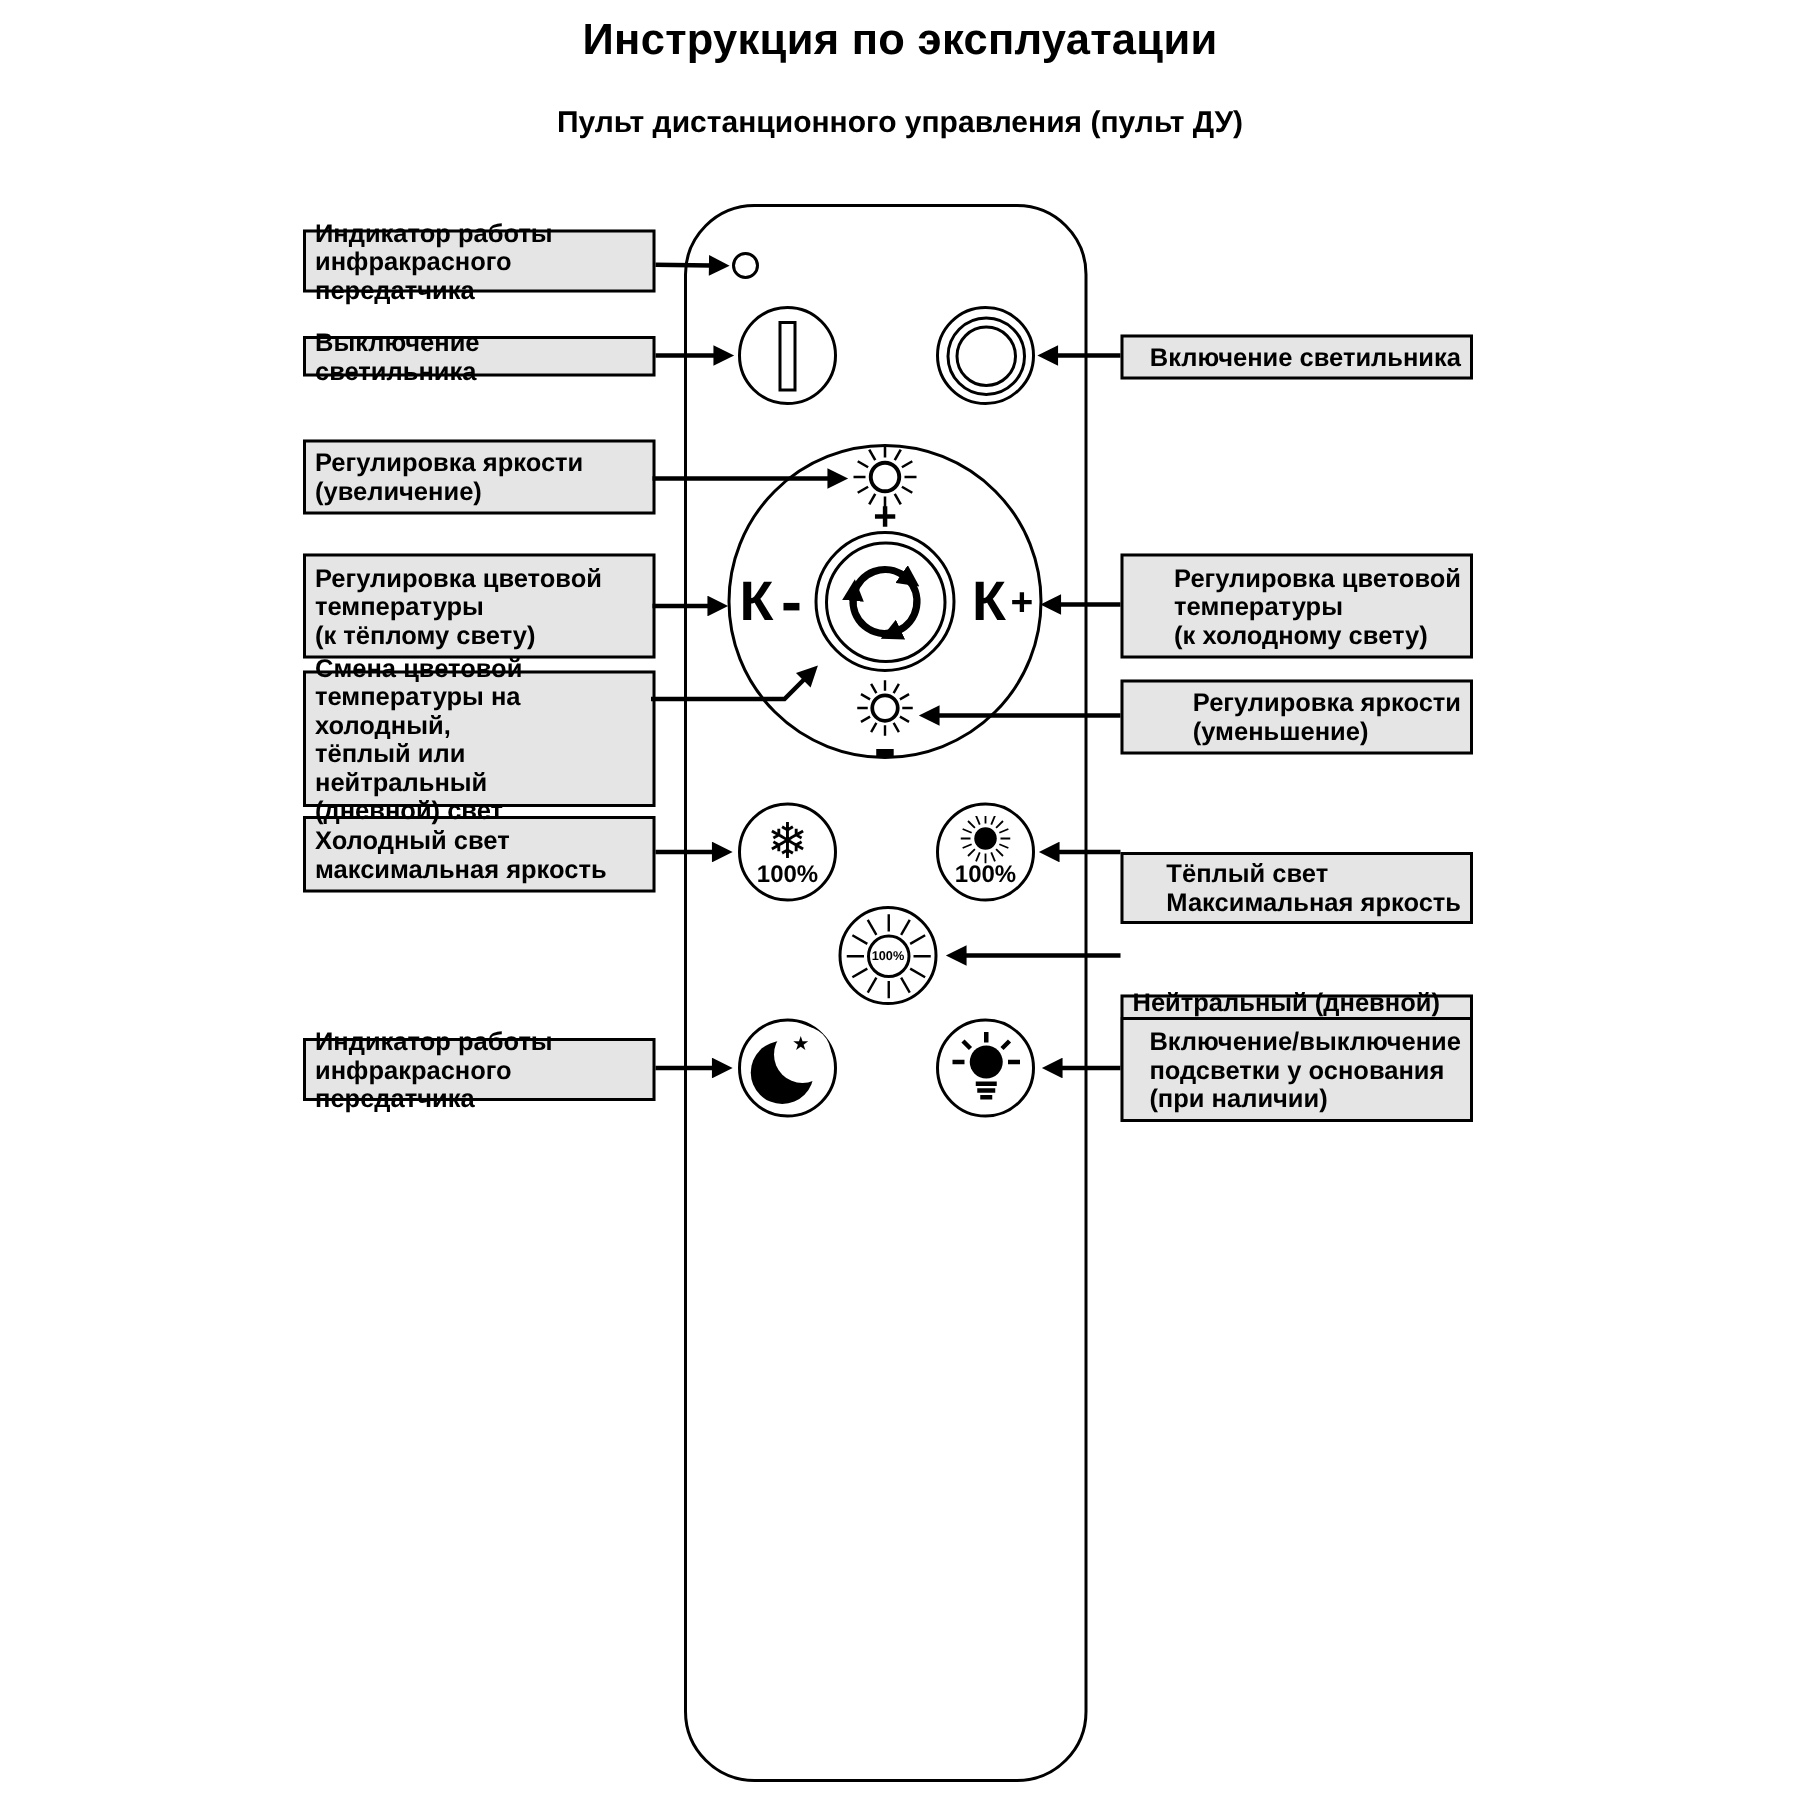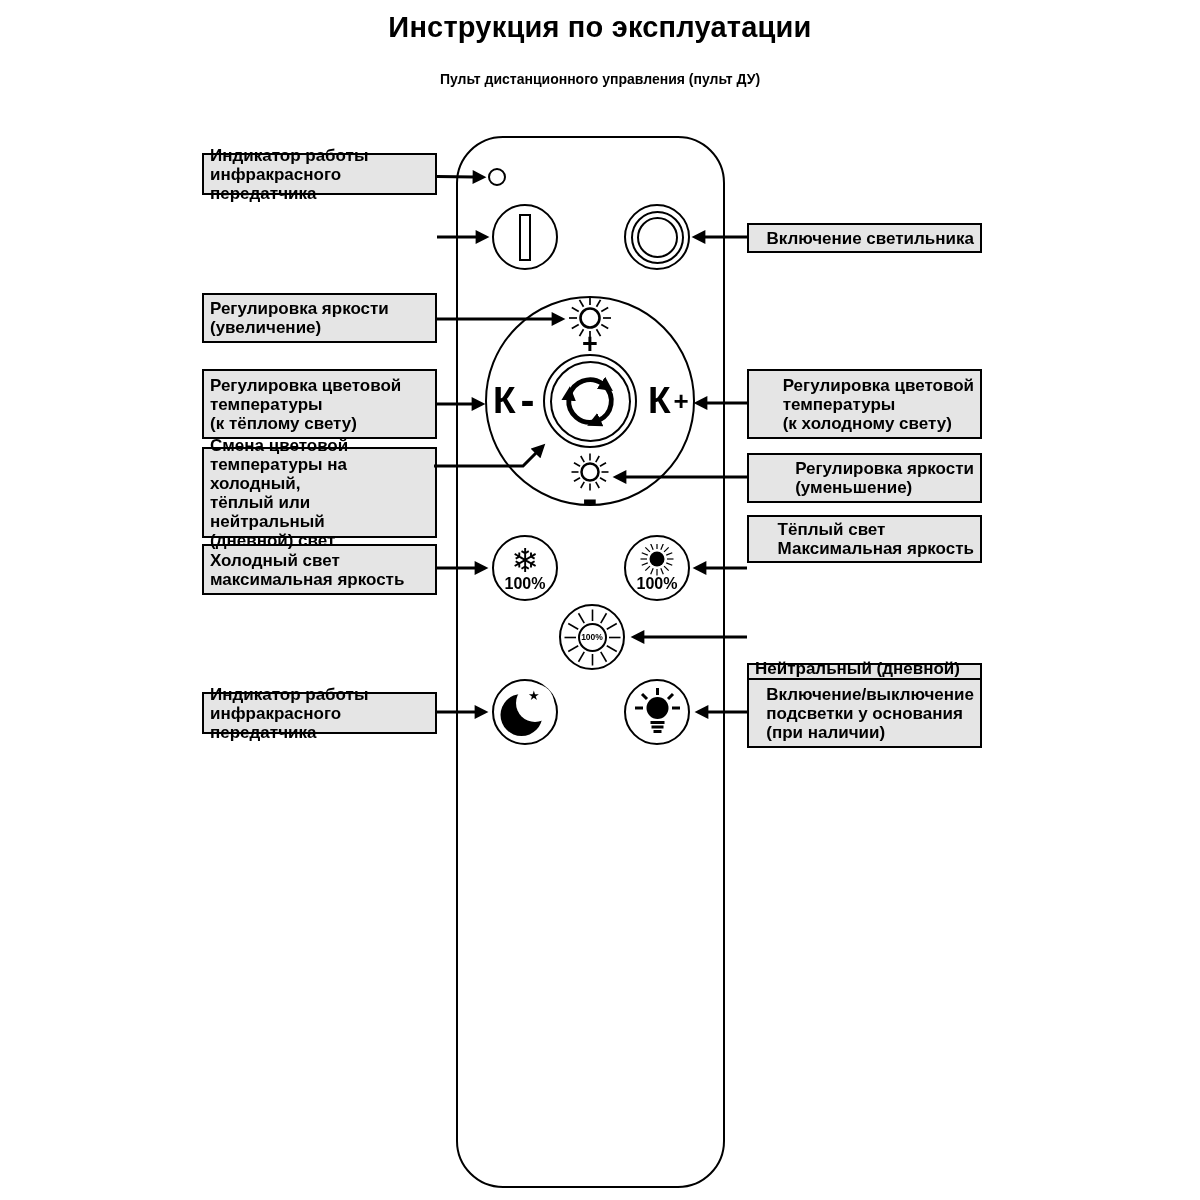--- a/index.html
+++ b/index.html
@@ -3,21 +3,21 @@
 <meta charset="utf-8">
 <style>
   html,body{margin:0;padding:0;background:#fff;}
   .canvas{
     position:relative;width:1200px;height:1200px;background:#fff;overflow:hidden;
     font-family:"Liberation Sans","DejaVu Sans",sans-serif;color:#000;
   }
   .title{position:absolute;left:0;top:11px;width:1200px;text-align:center;
     font-size:29px;font-weight:bold;letter-spacing:.2px;}
   .subtitle{position:absolute;left:0;top:71px;width:1200px;text-align:center;
-    font-size:14px;font-weight:bold;}
+    font-size:20px;font-weight:bold;}
   .remote{position:absolute;left:456px;top:136px;width:269px;height:1052px;
     border:2.5px solid #000;border-radius:47px;box-sizing:border-box;background:#fff;}
   .conn{position:absolute;left:0;top:0;pointer-events:none;}
   .co{position:absolute;box-sizing:border-box;border:2.5px solid #000;background:#e5e5e5;
     display:flex;align-items:center;padding:1px 6px;
     font-size:17px;font-weight:bold;line-height:19px;white-space:pre-line;}
   .co.right{justify-content:flex-end;text-align:left;}
   .circ{position:absolute;border:2.5px solid #000;border-radius:50%;background:#fff;
     box-sizing:border-box;display:flex;flex-direction:column;align-items:center;justify-content:center;}
   .nest{border:2.5px solid #000;border-radius:50%;box-sizing:border-box;
@@ -185,41 +185,42 @@
       <line x1="30.5" y1="6" x2="30.5" y2="13" stroke="#000" stroke-width="3"></line>
       <line x1="15" y1="12" x2="20" y2="17" stroke="#000" stroke-width="3"></line>
       <line x1="46" y1="12" x2="41" y2="17" stroke="#000" stroke-width="3"></line>
       <line x1="8" y1="26" x2="16" y2="26" stroke="#000" stroke-width="3"></line>
       <line x1="45" y1="26" x2="53" y2="26" stroke="#000" stroke-width="3"></line>
     </svg>
   </div>
 
   <div class="co" style="left:202px;top:153px;width:235px;height:42px;">Индикатор работы
 инфракрасного передатчика</div>
+  <div class="co" style="left:202px;top:224px;width:235px;height:27px;">Выключение светильника</div>
   <div class="co" style="left:202px;top:293px;width:235px;height:50px;">Регулировка яркости
 (увеличение)</div>
   <div class="co" style="left:202px;top:369px;width:235px;height:70px;">Регулировка цветовой
 температуры
 (к тёплому свету)</div>
   <div class="co" style="left:202px;top:544px;width:235px;height:51px;">Холодный свет
 максимальная яркость</div>
   <div class="co" style="left:202px;top:447px;width:235px;height:91px;">Смена цветовой
 температуры на холодный,
 тёплый или нейтральный
 (дневной) свет</div>
   <div class="co" style="left:202px;top:692px;width:235px;height:42px;">Индикатор работы
 инфракрасного передатчика</div>
 
   <div class="co right" style="left:747px;top:223px;width:235px;height:30px;">Включение светильника</div>
   <div class="co right" style="left:747px;top:369px;width:235px;height:70px;">Регулировка цветовой
 температуры
 (к холодному свету)</div>
   <div class="co right" style="left:747px;top:453px;width:235px;height:50px;">Регулировка яркости
 (уменьшение)</div>
-  <div class="co right" style="left:747px;top:515px;width:235px;height:48px;">Тёплый свет
+  <div class="co right" style="left:747px;top:568px;width:235px;height:48px;">Тёплый свет
 Максимальная яркость</div>
   <div class="co right" style="left:747px;top:615px;width:235px;height:48px;margin-top:48px;">Нейтральный (дневной) свет
 Максимальная яркость</div>
   <div class="co right" style="left:747px;top:678px;width:235px;height:70px;">Включение/выключение
 подсветки у основания
 (при наличии)</div>
 
   <svg class="conn" width="1200" height="1200" viewBox="0 0 1200 1200" style="z-index:5;">
     <defs>
       <marker id="ah" viewBox="0 0 10 10" refX="1" refY="5" markerWidth="5" markerHeight="4.6" orient="auto">

